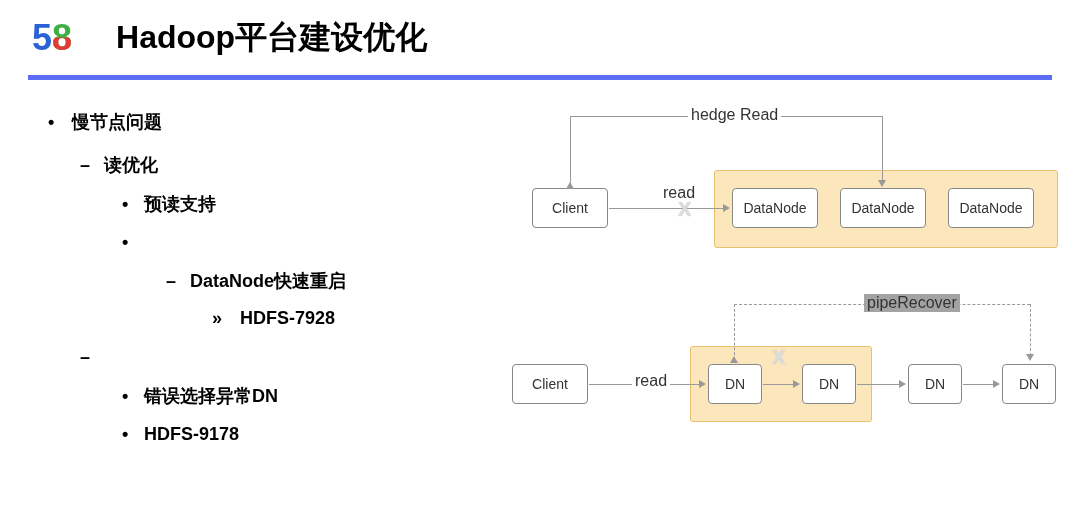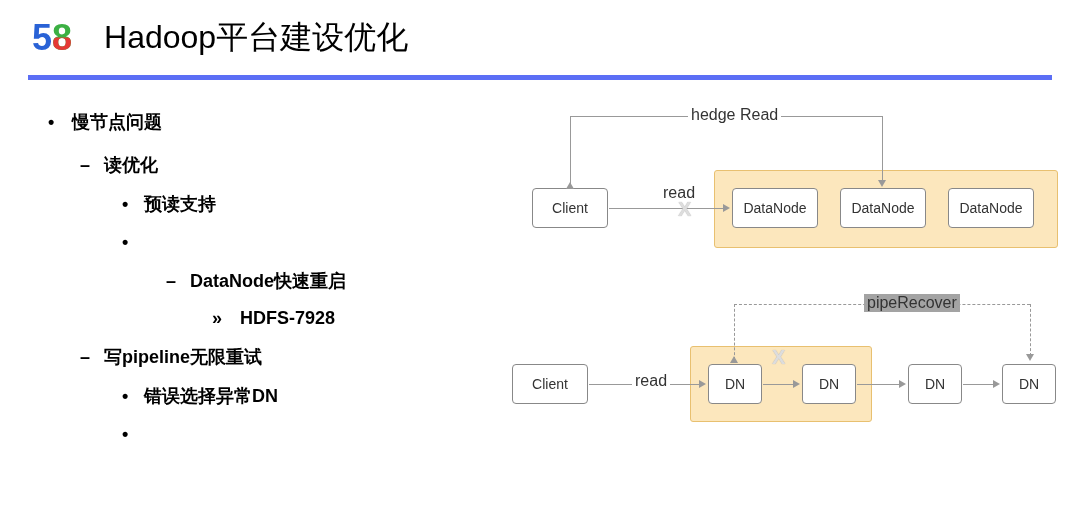--- a/index.html
+++ b/index.html
@@ -4,21 +4,21 @@
   <style>
     * { margin: 0; padding: 0; box-sizing: border-box; }
     body { width: 1080px; height: 524px; background: #fff; font-family: "Microsoft YaHei", Arial, sans-serif; position: relative; overflow: hidden; }
     
     .header { height: 75px; display: flex; align-items: center; padding-left: 32px; }
     .logo { display: flex; align-items: center; font-size: 36px; font-weight: bold; }
     .logo-5 { color: #2962d6; }
     .logo-8 { position: relative; }
     .logo-8-g { color: #3cb043; }
     .logo-8-r { color: #e53935; position: absolute; left: 0; top: 0; clip-path: inset(50% 0 0 0); }
-    .title { margin-left: 32px; font-size: 32px; font-weight: normal; color: #000; }
+    .title { margin-left: 44px; font-size: 32px; font-weight: bold; color: #000; }
     
     .header-underline { height: 5px; background: #5b6ef5; margin: 0 28px 0 28px; }
     
     .content { padding: 28px 30px 0 48px; display: flex; }
     
     .bullets { width: 420px; font-size: 18px; font-weight: bold; color: #000; line-height: 1.6; }
     .b0 { display: flex; margin-bottom: 14px; }
     .b0 .dot { width: 24px; }
     .b1 { display: flex; margin-left: 32px; margin-bottom: 10px; margin-top: 6px; }
     .b1 .dash { width: 24px; }
@@ -85,28 +85,28 @@
     <div class="b3">
         <span class="dash">–</span>
         <span>DataNode快速重启</span>
       </div>
     <div class="b4">
         <span class="dq">»</span>
         <span>HDFS-7928</span>
       </div>
     <div class="b1">
         <span class="dash">–</span>
-        <span>写pipeline无限重试</span>
       </div>
     <div class="b2">
         <span class="dot">•</span>
         <span>错误选择异常DN</span>
       </div>
     <div class="b2">
         <span class="dot">•</span>
+        <span>HDFS-9178</span>
       </div>
   </div>
 
   <div class="diagrams">
 
     <div class="diag1">
       <div class="bigbox" style="left:212px; top:70px; width:344px; height:78px;"></div>
 
       <div class="box" style="left:30px; top:88px; width:76px; height:40px;">
           <span>Client</span>

